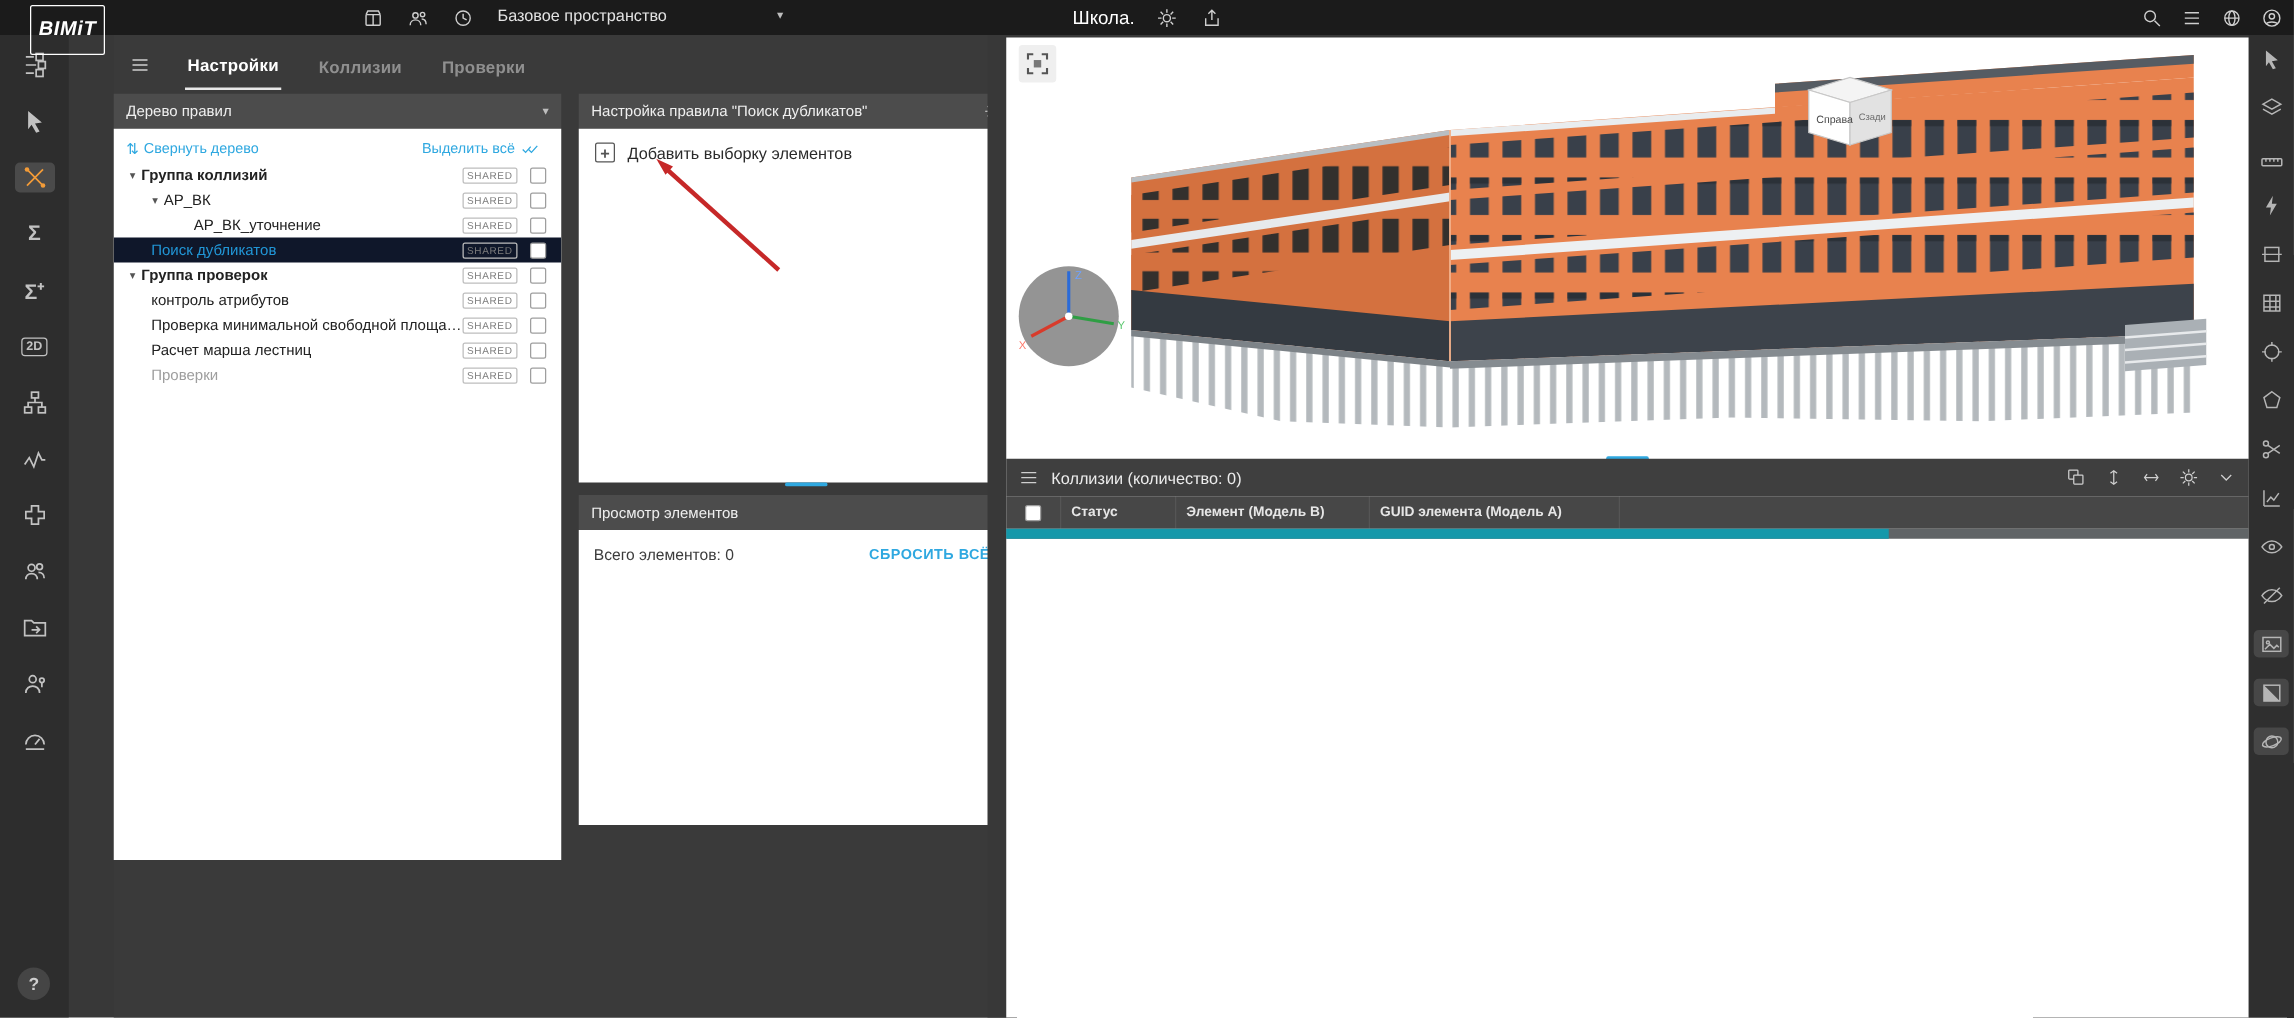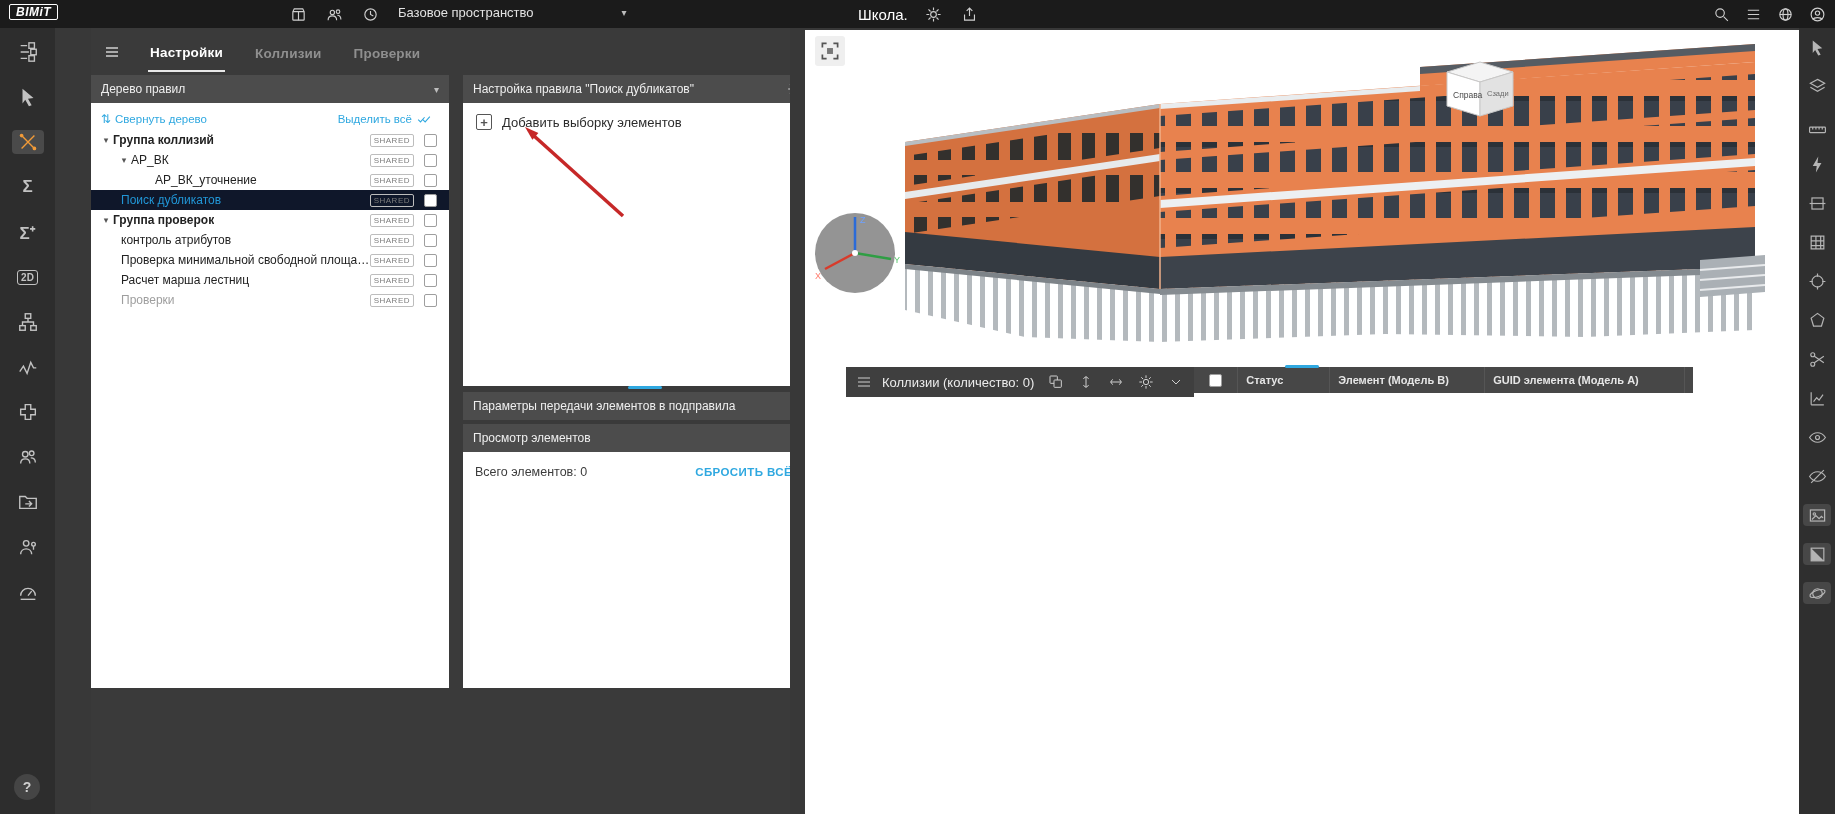--- a/index.html
+++ b/index.html
@@ -2,22 +2,22 @@
 <html><head>
 <meta charset="utf-8">
 <style>
   * { margin:0; padding:0; box-sizing:border-box; }
   html,body { width:1835px; height:814px; }
   body { font-family:"Liberation Sans", sans-serif; background:#383838; overflow:hidden; position:relative; }
   .screen { position:absolute; inset:0; }
 
   
   .topbar { position:absolute; top:0; left:0; right:0; height:28px; background:#1b1b1b; z-index:50; }
-  .logo { position:absolute; left:9px; top:4px; border:1.5px solid #fff; border-radius:2px; color:#fff;
-          font-size:12px; font-weight:700; font-style:italic; padding:0 6px; letter-spacing:.5px; }
+  .logo { position:absolute; left:24px; top:4px; border:1.5px solid #fff; border-radius:2px; color:#fff;
+          font-size:16px; font-weight:700; font-style:italic; padding:10px 6px; letter-spacing:.5px; }
   .tb-icons { position:absolute; left:288px; top:0; height:28px; display:flex; align-items:center; gap:16px; }
   .tbi { display:inline-flex; align-items:center; justify-content:center; width:20px; height:20px; cursor:pointer; }
   .tbi svg { stroke:#cfcfcf; fill:none; stroke-width:1.6; width:17px; height:17px; }
   .ws-select { position:absolute; left:398px; top:0; height:24px; display:flex; align-items:center; gap:88px; color:#e2e2e2; font-size:13px; cursor:pointer; }
   .caret { color:#bdbdbd; font-size:10px; }
   .title-cluster { position:absolute; left:858px; top:0; height:28px; display:flex; align-items:center; gap:16px; }
   .proj-title { color:#fff; font-size:15px; }
   .tb-right { position:absolute; right:8px; top:0; height:28px; display:flex; align-items:center; gap:12px; }
 
   
@@ -80,21 +80,21 @@
 
   
   .viewport-area { position:absolute; left:790px; top:28px; right:36px; bottom:0; background:#383838; }
   .viewport { position:absolute; left:15px; top:2px; right:0; bottom:0; background:#fff; overflow:hidden; }
   .sel-tool { position:absolute; left:10px; top:6px; width:30px; height:30px; background:#efefef; border-radius:3px; display:flex; align-items:center; justify-content:center; cursor:pointer; }
   .building { position:absolute; left:80px; top:12px; }
   .gizmo { position:absolute; left:0px; top:173px; }
   .navcube { position:absolute; left:630px; top:22px; cursor:pointer; }
 
   
-  .collisions-panel { position:absolute; left:15px; right:0; top:339px; bottom:0; display:flex; flex-direction:row;padding-left:41px; }
+  .collisions-panel { position:absolute; left:15px; right:0; top:339px; bottom:0; display:flex; flex-direction:column; }
   .col-header { height:30px; background:#3f3f3f; display:flex; align-items:center; padding:0 10px; position:relative; }
   .col-title { color:#ececec; font-size:13px; margin-left:10px; }
   .ch-ico { display:flex; align-items:center; margin-left:14px; cursor:pointer; }
   .ch-ico svg { width:16px; height:16px; stroke:#cfcfcf; fill:none; stroke-width:1.5; }
   .col-thead { height:26px; background:#474747; display:flex; align-items:center; }
   .th-cell { font-size:11px; font-weight:700; color:#e6e6e6; padding-left:8px; border-right:1px solid rgba(255,255,255,.08); height:100%; display:flex; align-items:center; }
   .th-cbx { width:44px; justify-content:center; padding-left:0; }
   .th-cbx .cbx { margin:0; background:#fff; }
   .col-body { flex:1; background:#fff; position:relative; }
   .empty-text { position:absolute; top:8px; right:300px; color:#9e9e9e; font-size:13px; }
@@ -372,25 +372,20 @@
             <span class="add-label">Добавить выборку элементов</span>
             <span class="dots">⋮</span>
           </div>
           <svg class="red-arrow" width="200" height="140" viewBox="0 0 200 140">
             <line x1="130" y1="105" x2="40" y2="24" stroke="#c62828" stroke-width="3.5"></line>
             <polygon points="32,16 45.4,22.1 39.4,28.7" fill="#c62828"></polygon>
           </svg>
           <span class="vresize" style="bottom:-3px"></span>
         </div>
         <div class="gap6"></div>
-        <div class="panel-header">
-          <span>Параметры передачи элементов в подправила</span>
-          <span class="spacer"></span>
-          <span class="caret">▴</span>
-        </div>
         <div class="gap4"></div>
         <div class="panel-header">
           <span>Просмотр элементов</span>
           <span class="spacer"></span>
           <span class="caret">▾</span>
         </div>
         <div class="preview-body">
           <div class="total-row">
             <span class="total-lbl">Всего элементов: 0</span>
             <span class="reset-lnk">

